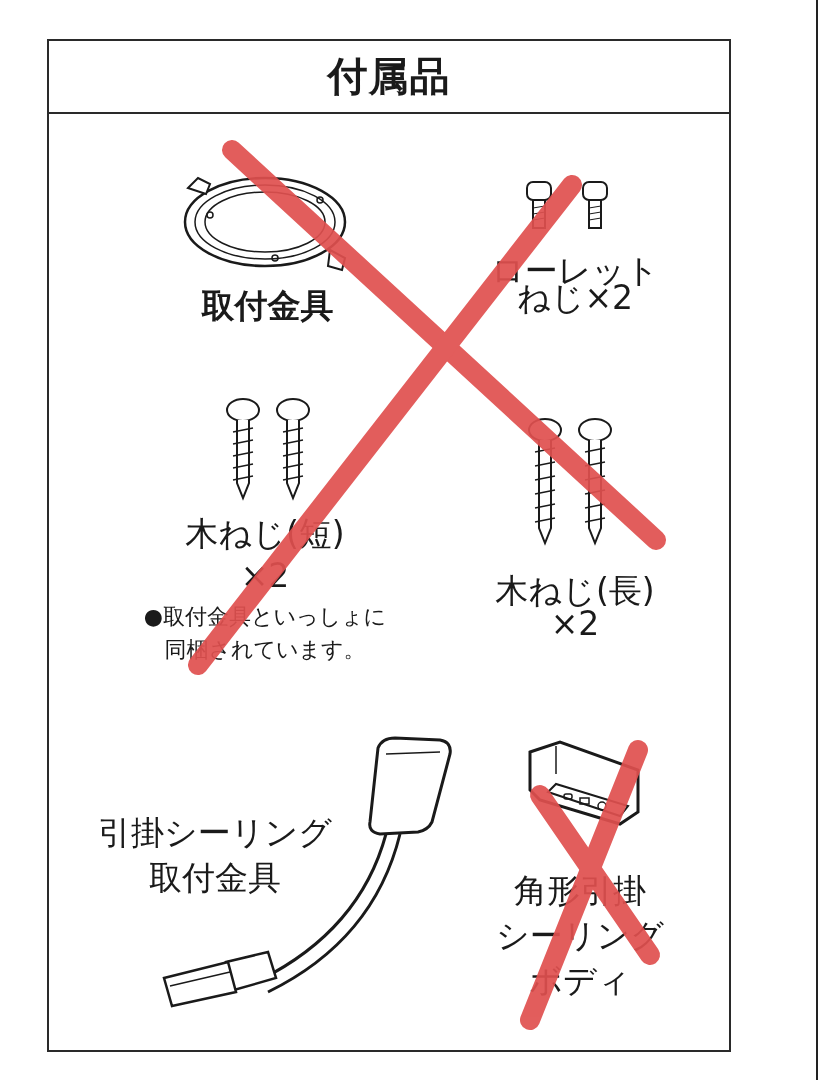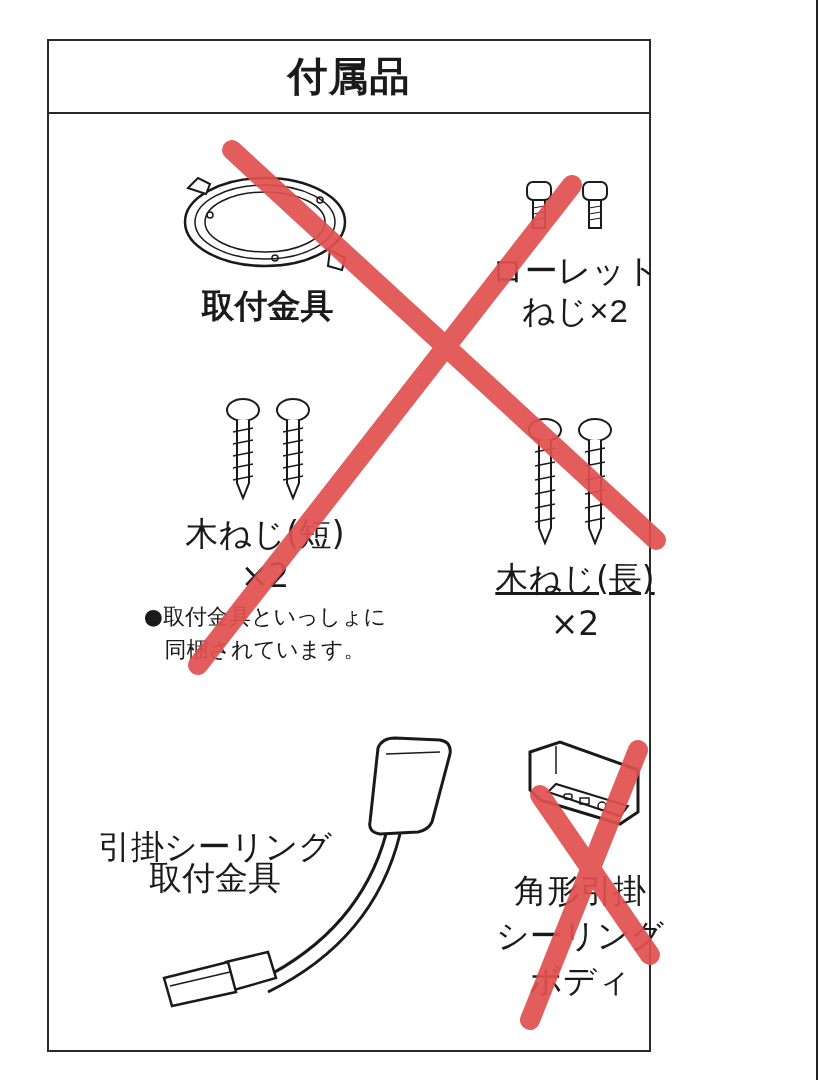--- a/index.html
+++ b/index.html
@@ -1,19 +1,19 @@
 <!DOCTYPE html>
 <html><head>
   <meta charset="utf-8">
   <style>
     html, body { margin: 0; padding: 0; background: #ffffff; }
     body { width: 819px; height: 1080px; position: relative; overflow: hidden;
            font-family: "DejaVu Sans", sans-serif; color: #1a1a1a; }
     .edge-line { position: absolute; left: 816px; top: 0; width: 2px; height: 1080px; background: #222; }
-    .panel { position: absolute; left: 47px; top: 39px; width: 604px; height: 1013px;
+    .panel { position: absolute; left: 47px; top: 39px; width: 684px; height: 1013px;
              border: 2px solid #2a2a2a; box-sizing: border-box; }
     .header { position: absolute; left: 0; top: 0; width: 100%; height: 73px;
               border-bottom: 2px solid #2a2a2a; box-sizing: border-box;
               display: flex; align-items: center; justify-content: center; }
     .header-title { font-size: 40px; font-weight: bold; letter-spacing: 1px; }
     .label { position: absolute; text-align: center; font-size: 33px; line-height: 42px;
              white-space: nowrap; }
     .note { position: absolute; font-size: 22px; line-height: 28px; white-space: nowrap; text-align: center; }
     svg.art { position: absolute; overflow: visible; }
     .red-mark { position: absolute; left: 0; top: 0; pointer-events: none; }
@@ -51,21 +51,21 @@
   <g stroke="#1a1a1a" stroke-width="1">
     <line x1="8" y1="28" x2="20" y2="26"></line>
       <line x1="8" y1="34" x2="20" y2="32"></line>
       <line x1="8" y1="40" x2="20" y2="38"></line>
     <line x1="64" y1="28" x2="76" y2="26"></line>
       <line x1="64" y1="34" x2="76" y2="32"></line>
       <line x1="64" y1="40" x2="76" y2="38"></line>
   </g>
 </svg>
 <div class="label" style="left:490px;top:250px;width:170px;">ローレット</div>
-<div class="label" style="left:490px;top:293px;width:170px;font-family:Liberation Mono, monospace;">ねじ×2</div>
+<div class="label" style="left:490px;top:277px;width:170px;">ねじ×2</div>
 
 <svg class="art" style="left:225px;top:398px" width="90" height="105" viewBox="0 0 90 105">
   <g fill="#fff" stroke="#1a1a1a" stroke-width="2">
     <ellipse cx="18" cy="12" rx="16" ry="11"></ellipse>
     <path d="M12 22 L12 85 L18 100 L24 85 L24 22"></path>
     <ellipse cx="68" cy="12" rx="16" ry="11"></ellipse>
     <path d="M62 22 L62 85 L68 100 L74 85 L74 22"></path>
   </g>
   <g stroke="#1a1a1a" stroke-width="1.5">
     <line x1="8" y1="34" x2="28" y2="30"></line>
@@ -100,33 +100,33 @@
       <line x1="8" y1="90" x2="28" y2="86"></line>
       <line x1="8" y1="104" x2="28" y2="100"></line>
     <line x1="58" y1="34" x2="78" y2="30"></line>
       <line x1="58" y1="48" x2="78" y2="44"></line>
       <line x1="58" y1="62" x2="78" y2="58"></line>
       <line x1="58" y1="76" x2="78" y2="72"></line>
       <line x1="58" y1="90" x2="78" y2="86"></line>
       <line x1="58" y1="104" x2="78" y2="100"></line>
   </g>
 </svg>
-<div class="label" style="left:470px;top:558px;width:210px;text-decoration:underline;">木ねじ(長)</div>
+<div class="label" style="left:470px;top:570px;width:210px;">木ねじ(長)</div>
 <div class="label" style="left:470px;top:603px;width:210px;">×2</div>
 
 <svg class="art" style="left:150px;top:730px" width="310" height="280" viewBox="0 0 310 280">
   <path d="M228 18 Q232 8 245 8 L290 10 Q302 12 300 24 L282 92 Q278 100 268 102 L230 104 Q218 102 220 92 Z" fill="#fff" stroke="#1a1a1a" stroke-width="3"></path>
   <path d="M236 24 L290 22" fill="none" stroke="#1a1a1a" stroke-width="1.5"></path>
   <path d="M236 104 Q210 200 110 250" fill="none" stroke="#1a1a1a" stroke-width="3"></path>
   <path d="M250 104 Q224 210 118 262" fill="none" stroke="#1a1a1a" stroke-width="3"></path>
   <path d="M76 232 L118 222 L126 248 L84 260 Z" fill="#fff" stroke="#1a1a1a" stroke-width="2.5"></path>
   <path d="M14 248 L78 232 L86 262 L22 276 Z" fill="#fff" stroke="#1a1a1a" stroke-width="2.5"></path>
   <path d="M20 256 L80 242" fill="none" stroke="#1a1a1a" stroke-width="1.5"></path>
 </svg>
-<div class="label" style="left:85px;top:812px;width:260px;margin-top:14px;">引掛シーリング</div>
+<div class="label" style="left:85px;top:812px;width:260px;">引掛シーリング</div>
 <div class="label" style="left:85px;top:857px;width:260px;">取付金具</div>
 
 <svg class="art" style="left:520px;top:740px" width="130" height="90" viewBox="0 0 130 90">
   <path d="M10 12 L40 2 L118 30 L118 72 L100 84 L20 60 L10 50 Z" fill="#fff" stroke="#1a1a1a" stroke-width="3"></path>
   <line x1="36" y1="6" x2="36" y2="34" stroke="#1a1a1a" stroke-width="1.5"></line>
   <path d="M28 52 L36 44 L108 66 L100 76 Z" fill="none" stroke="#1a1a1a" stroke-width="2"></path>
   <g fill="none" stroke="#1a1a1a" stroke-width="1.5">
     <rect x="44" y="54" width="8" height="5" rx="2"></rect>
     <rect x="60" y="58" width="9" height="6"></rect>
     <circle cx="82" cy="66" r="4"></circle>

